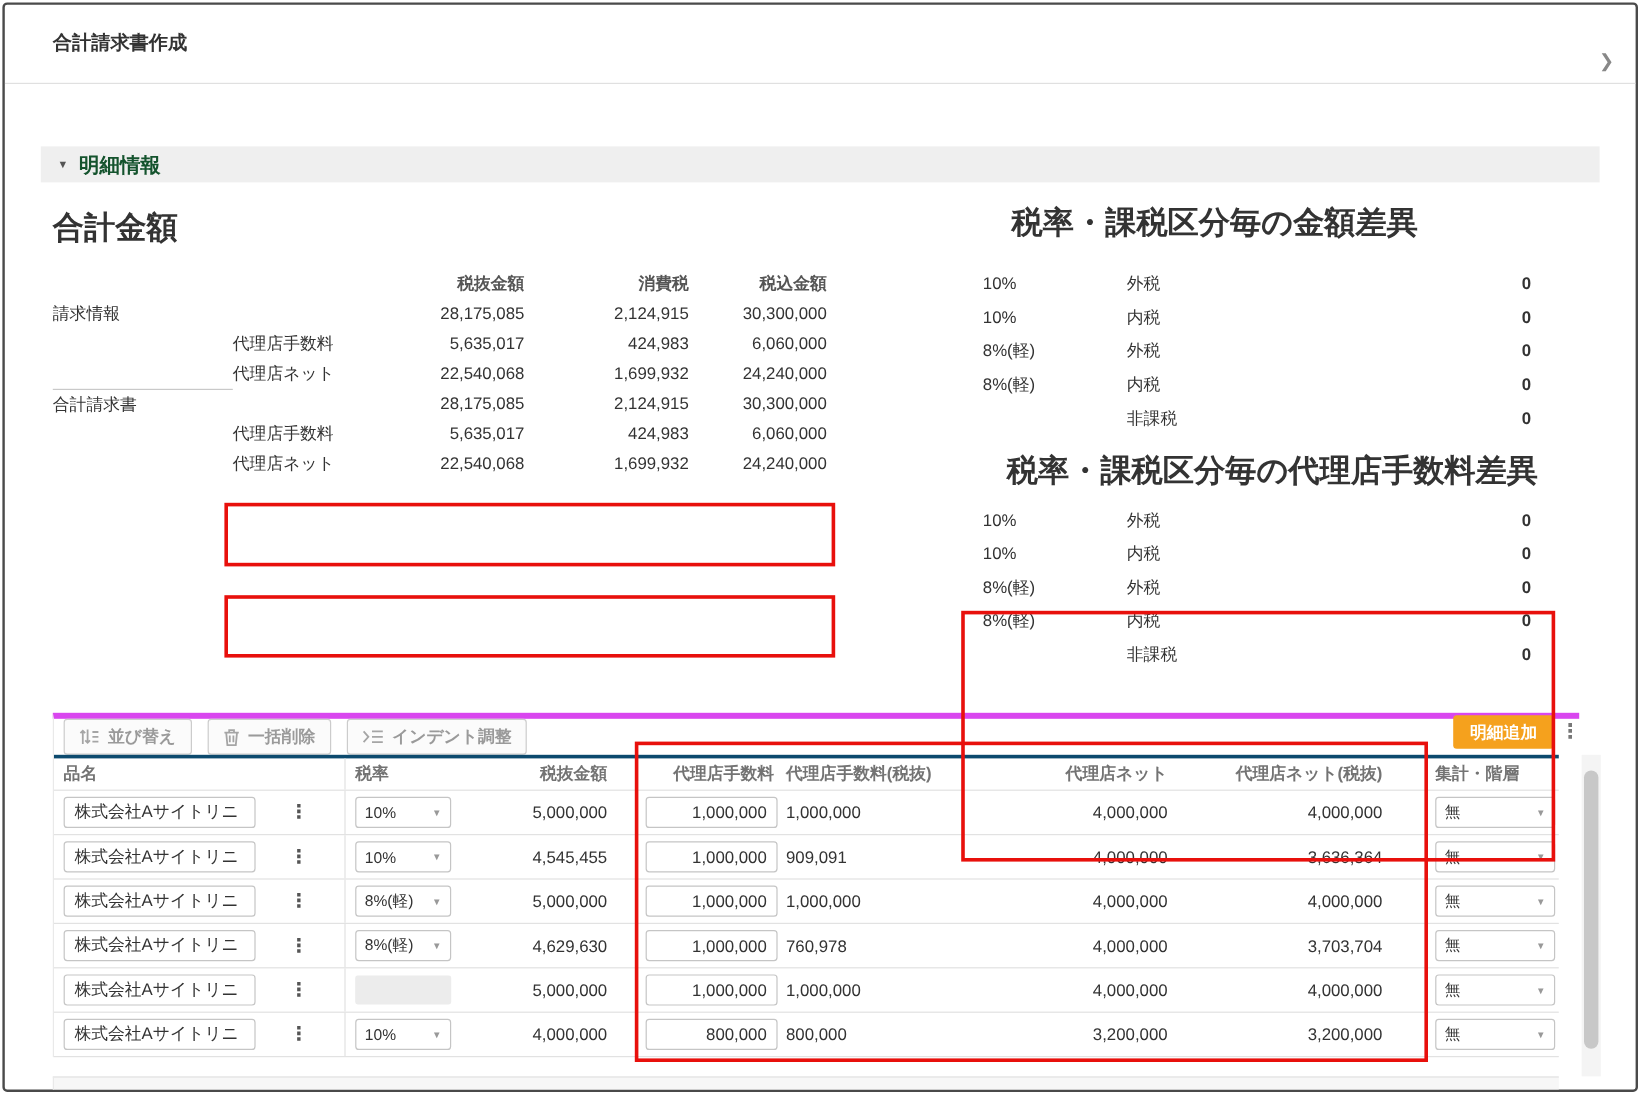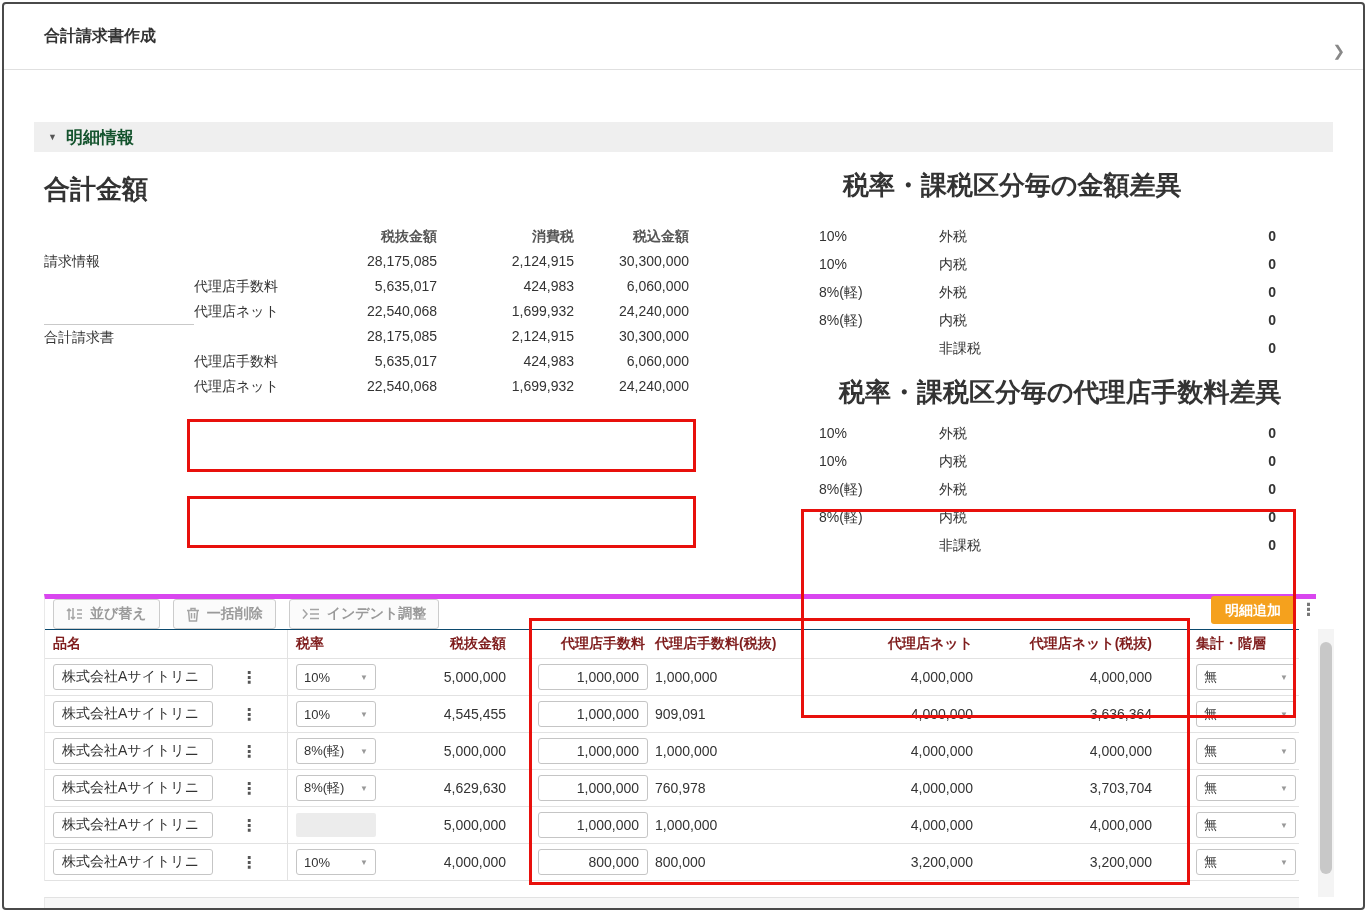--- a/index.html
+++ b/index.html
@@ -65,21 +65,21 @@
   .add-btn { position:absolute; right:68px; top:592px; height:28px; padding:0 14px;
     background:#f5a11d; color:#fff; font-size:14px; font-weight:bold; border:none;
     border-radius:3px; cursor:pointer; line-height:28px; }
   .toolbar-kebab { position:absolute; right:46px; top:594px; font-size:17px; font-weight:bold;
     color:#777; cursor:pointer; line-height:24px; }
 
   
   .dtable { position:absolute; top:625px; left:40px; width:1255px; border-left:1px solid #e9e9e9; }
   .drow { display:grid; grid-template-columns:243px 137px 107px 123px 190px 140px 205px 110px;
     align-items:center; height:37px; border-bottom:1px solid #e2e2e2; font-size:14px; }
-  .hrow { height:30px; border-top:1px solid #0c4a6e; font-weight:bold; color:#7f1d1d; }
+  .hrow { height:30px; border-top:3px solid #0c4a6e; font-weight:bold; color:#737373; }
   .c-name { display:flex; align-items:center; justify-content:space-between;
     height:100%; padding:0 30px 0 8px; border-right:1px solid #e2e2e2; }
   .hrow .c-name { justify-content:flex-start; }
   .c-rate { padding-left:8px; }
   .c-amount { text-align:right; padding-right:26px; }
   .c-fee { display:flex; justify-content:flex-end; padding-right:7px; }
   .hrow .c-fee { display:block; text-align:right; padding-right:10px; }
   .c-feex { text-align:left; padding-right:12px; }
   .c-net { text-align:right; padding-right:12px; }
   .c-netx { text-align:right; padding-right:38px; }

